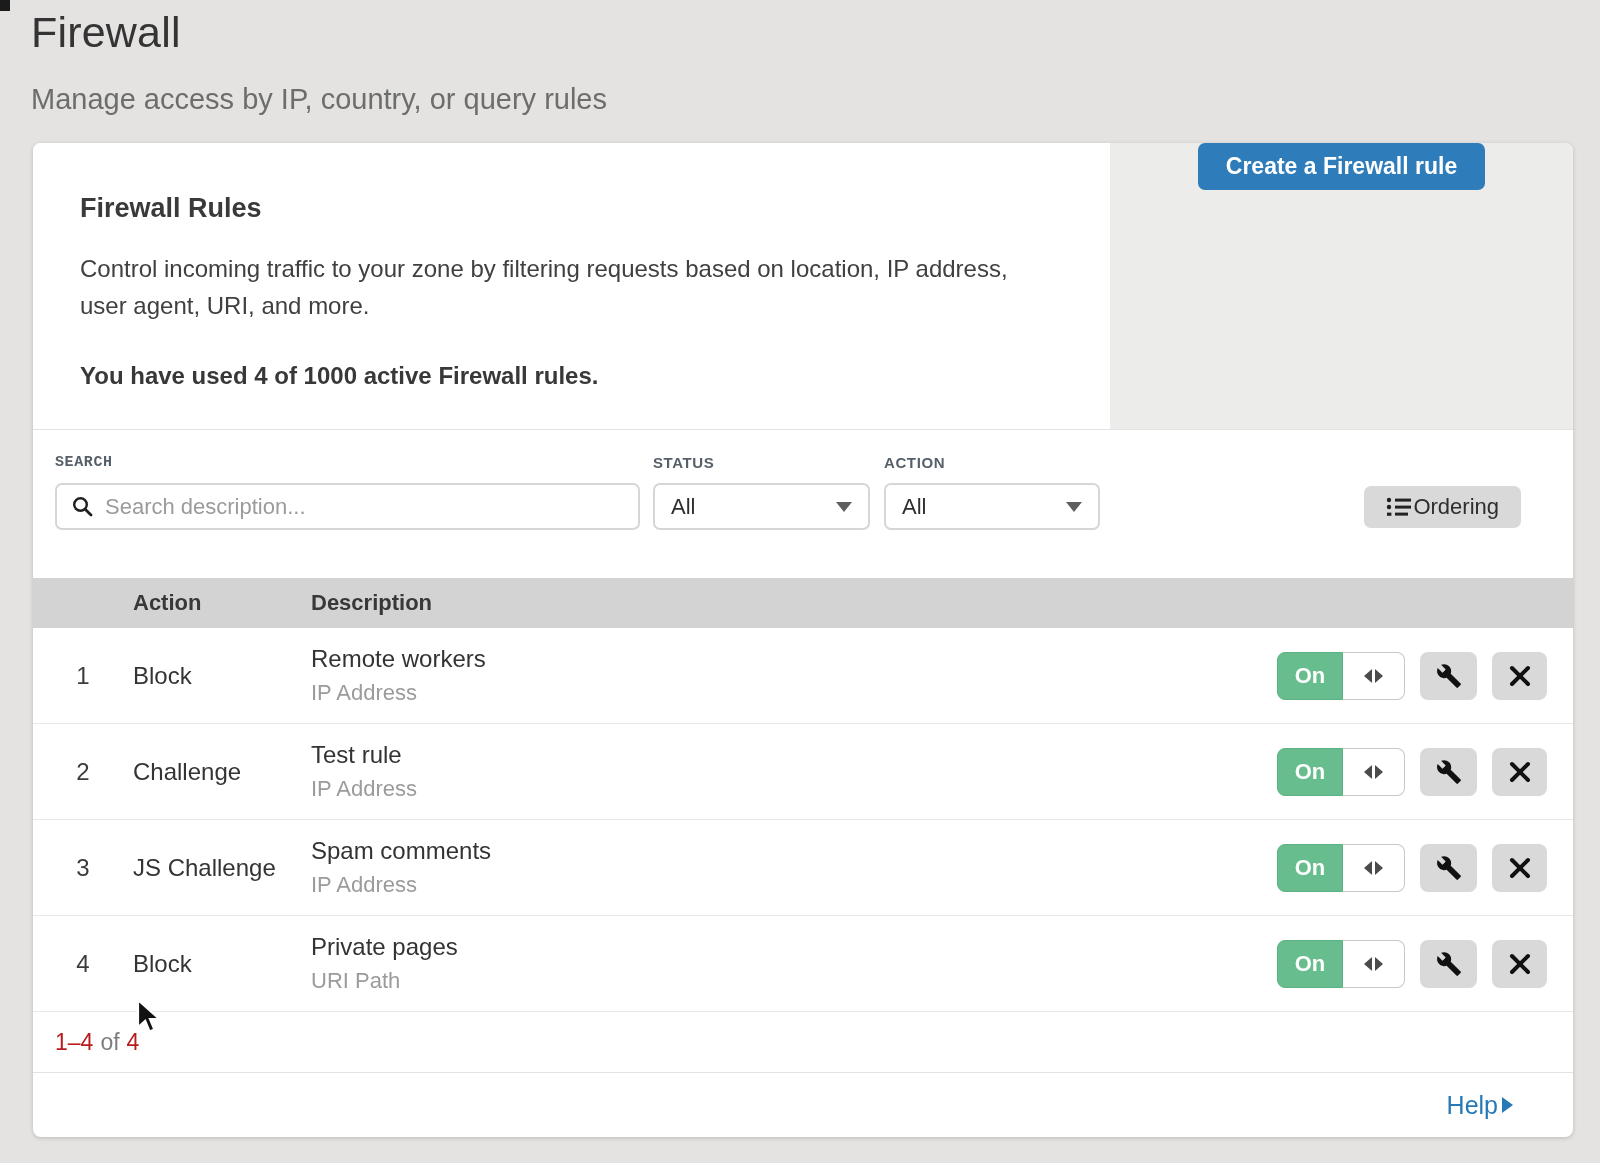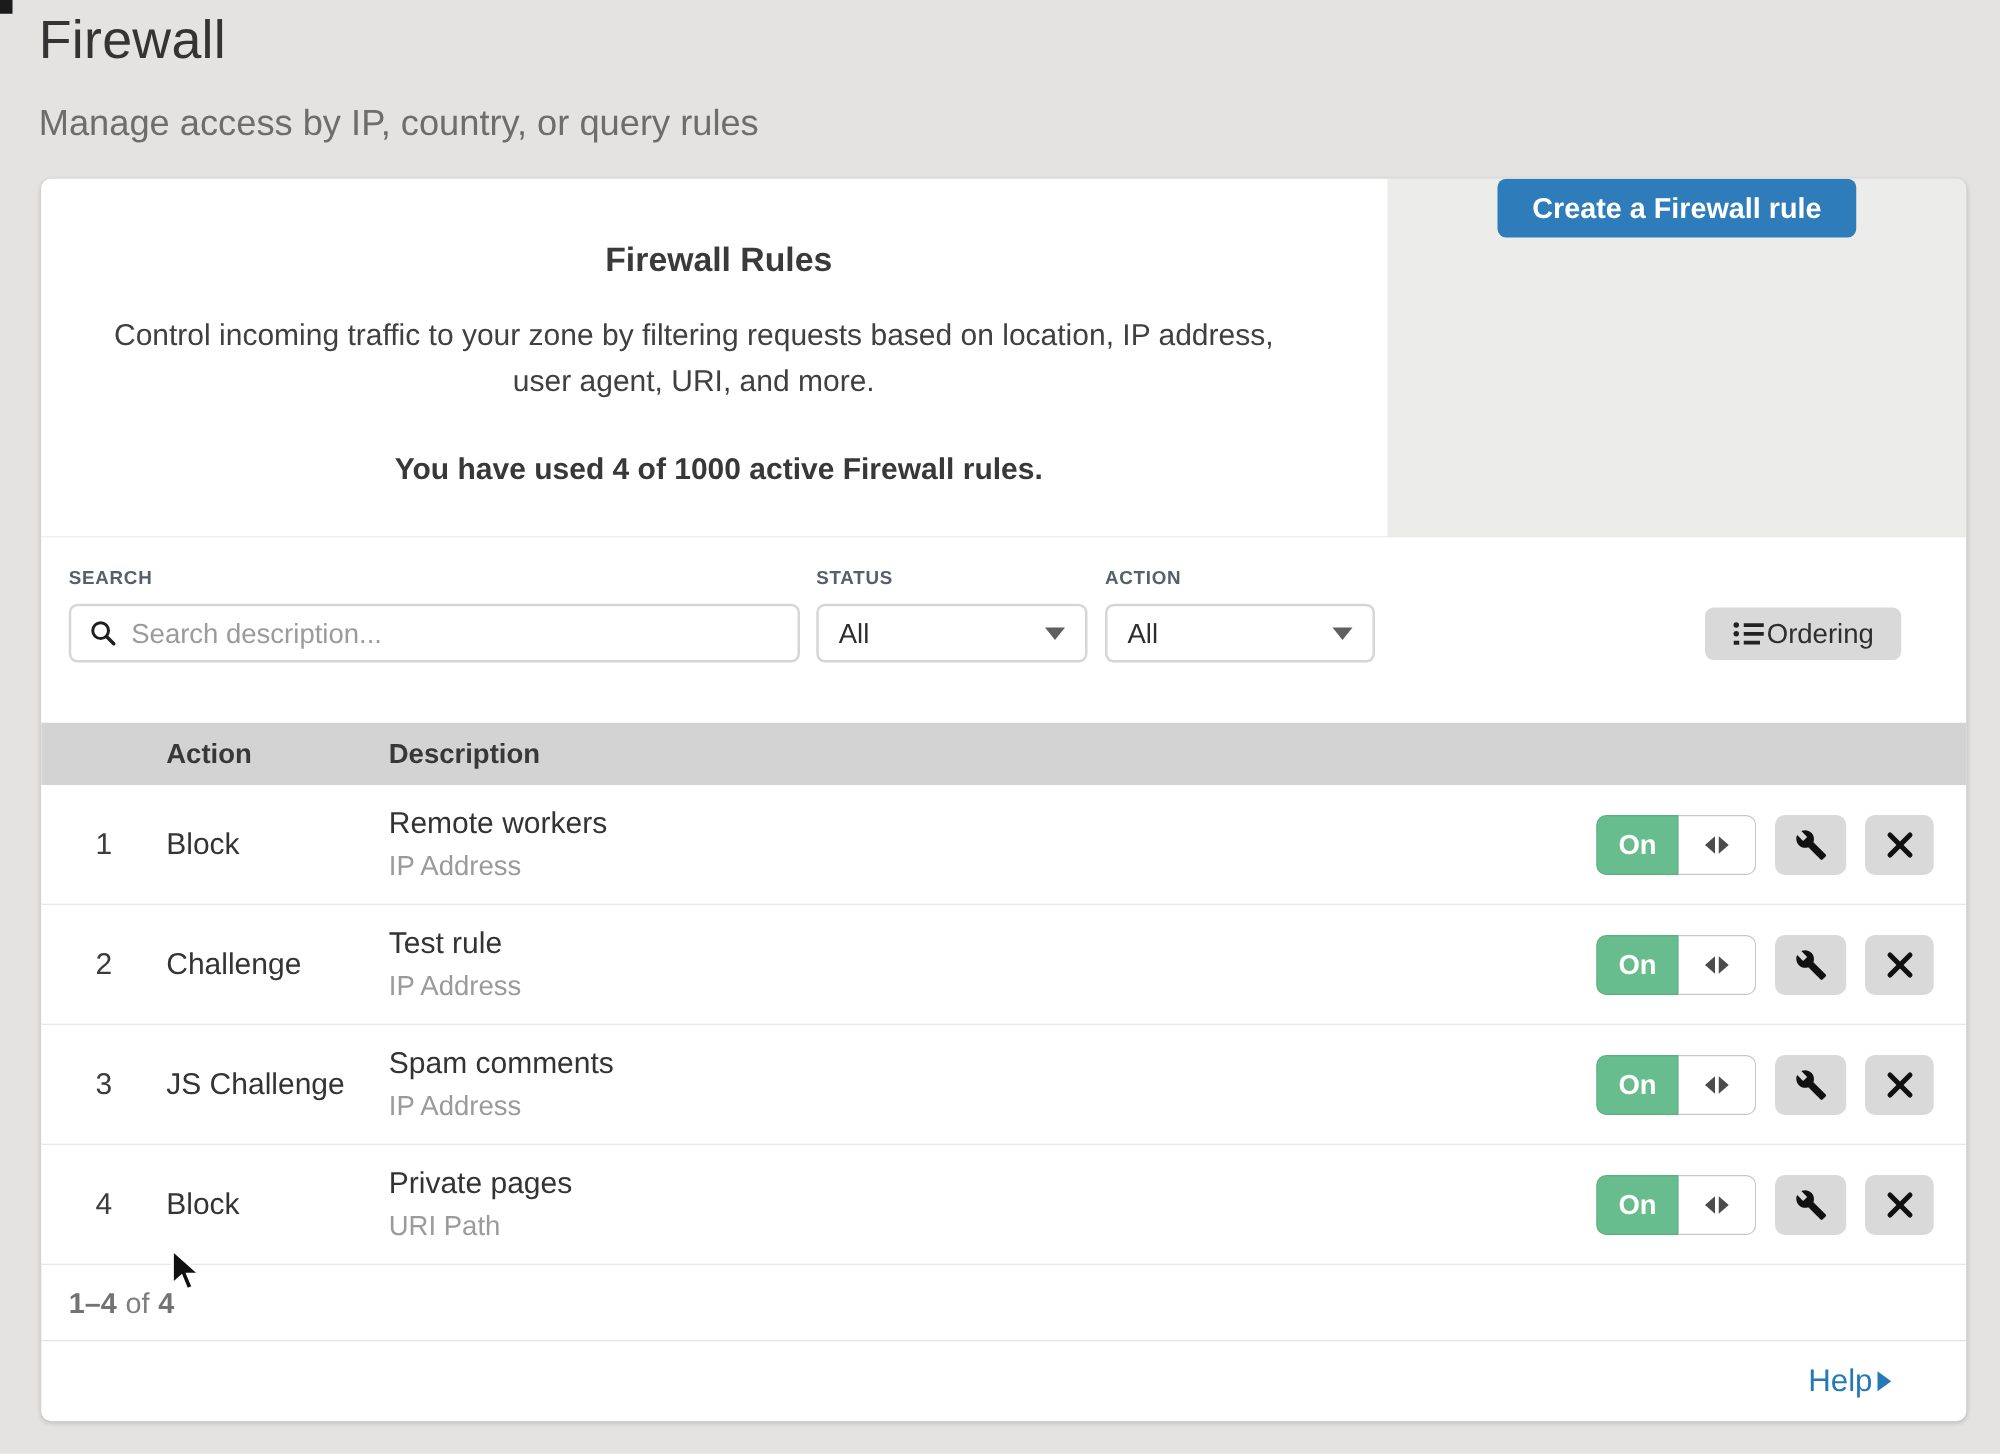--- a/index.html
+++ b/index.html
@@ -23,21 +23,21 @@
     width: 1540px; height: 994px;
     background: #ffffff;
     border-radius: 8px;
     box-shadow: 0 1px 4px rgba(0,0,0,0.18);
     display: flex; flex-direction: column;
     overflow: hidden;
   }
 
   
   .top-section { height: 287px; flex: none; display: flex; border-bottom: 1px solid #e3e3e3; }
-  .top-left { width: 1077px; flex: none; padding: 50px 40px 0 47px; background: #fff; text-align: center; }
+  .top-left { width: 1077px; flex: none; padding: 50px 40px 0 47px; background: #fff; }
   .card-heading { font-size: 27px; font-weight: 700; color: #3a3a3a; margin-bottom: 26px; }
   .card-desc { font-size: 24px; color: #404040; line-height: 1.55; max-width: 950px; }
   .card-usage { margin-top: 38px; font-size: 24px; font-weight: 700; color: #383838; }
   .top-right {
     flex: 1; background: #ececeb;
     display: flex; justify-content: center;
   }
   .create-btn {
     background: #2e7cb9; color: #fff;
     border: none; border-radius: 7px;
@@ -47,21 +47,21 @@
     cursor: pointer;
   }
 
   
   .filter-section { height: 148px; flex: none; position: relative; background: #fff; }
   .filter-label {
     position: absolute; top: 24px;
     font-size: 15px; font-weight: 700; letter-spacing: 0.6px;
     color: #56606a;
   }
-  .search-label { left: 22px; }
+  .search-label { left: 22px; font-family: Liberation Mono, monospace; }
   .status-label { left: 620px; }
   .action-label { left: 851px; }
 
   .search-box {
     position: absolute; left: 22px; top: 53px;
     width: 585px; height: 47px;
     border: 2px solid #d6d6d6; border-radius: 7px;
     display: flex; align-items: center;
     padding: 0 14px; gap: 10px; background: #fff;
   }
@@ -147,21 +147,21 @@
   }
   .icon-btn.delete { width: 55px; }
 
   
   .pagination-row {
     height: 61px; flex: none;
     border-bottom: 1px solid #e3e3e3;
     display: flex; align-items: center;
     padding-left: 22px; font-size: 23px;
   }
-  .pag-strong { font-weight: 700; color: #737373; }
+  .pag-strong { font-weight: 400; color: #b91c1c; }
   .pag-dim { color: #7d7d7d; margin: 0 7px; font-weight: 400; }
   .help-row {
     height: 64px; flex: none;
     display: flex; align-items: center; justify-content: flex-end;
     padding-right: 60px;
   }
   .help-link {
     display: flex; align-items: center; gap: 4px;
     font-size: 25px; color: #2779b6; text-decoration: none;
   }

